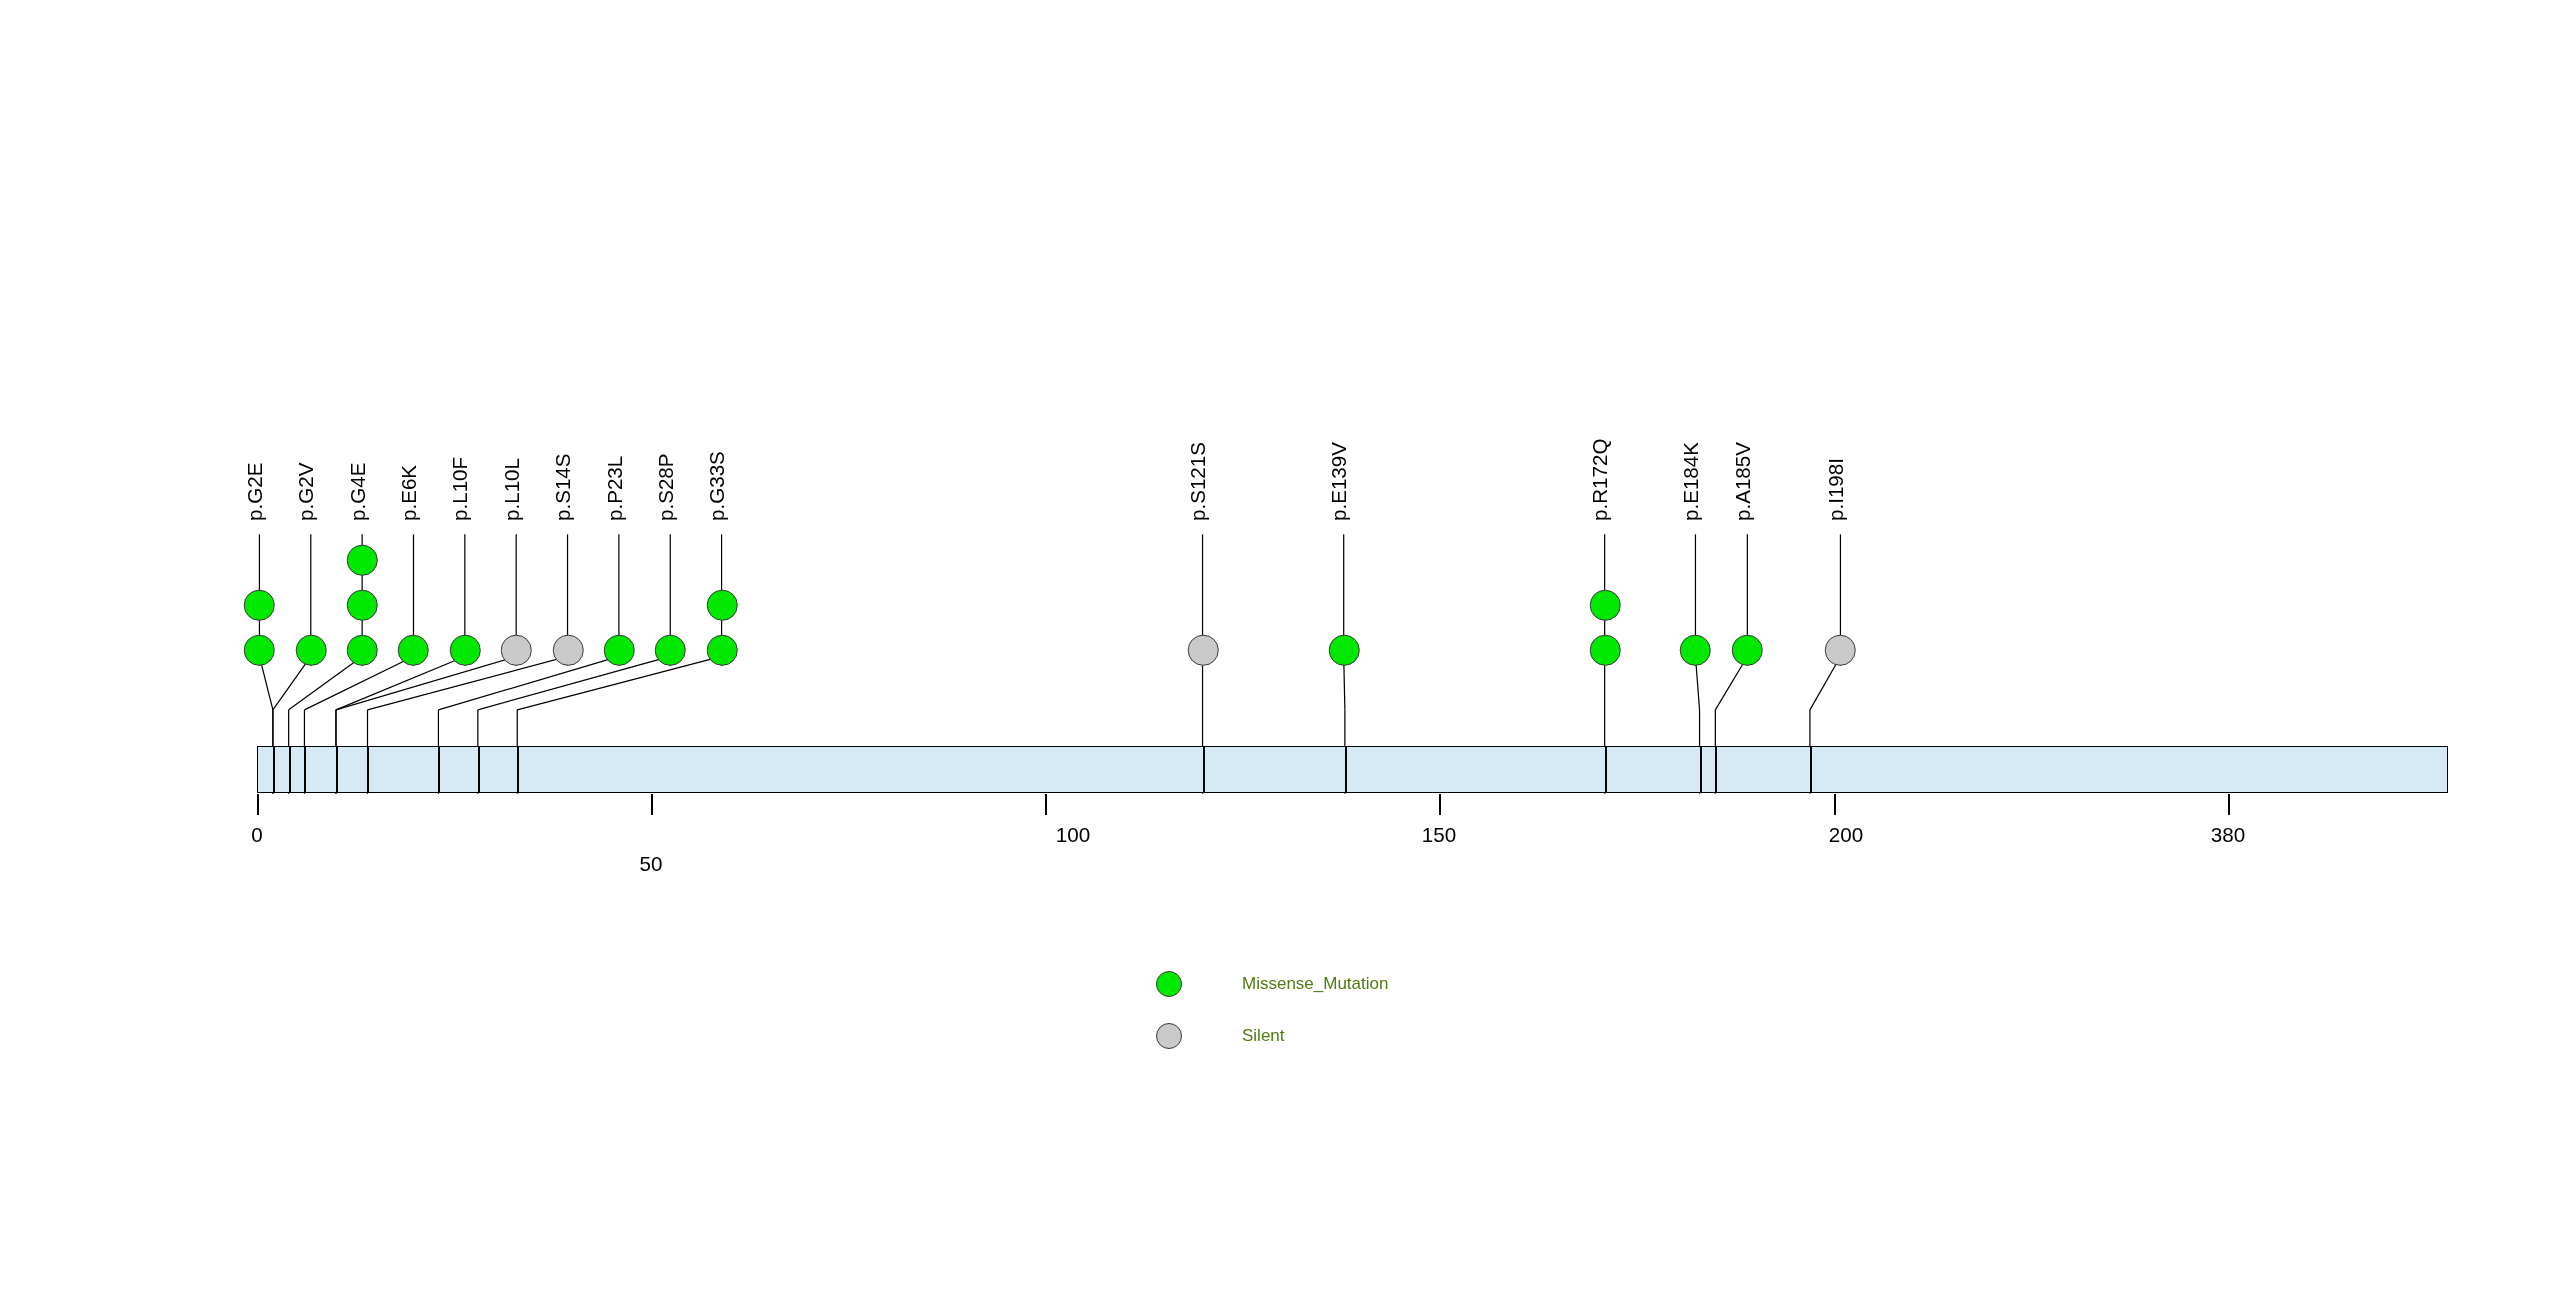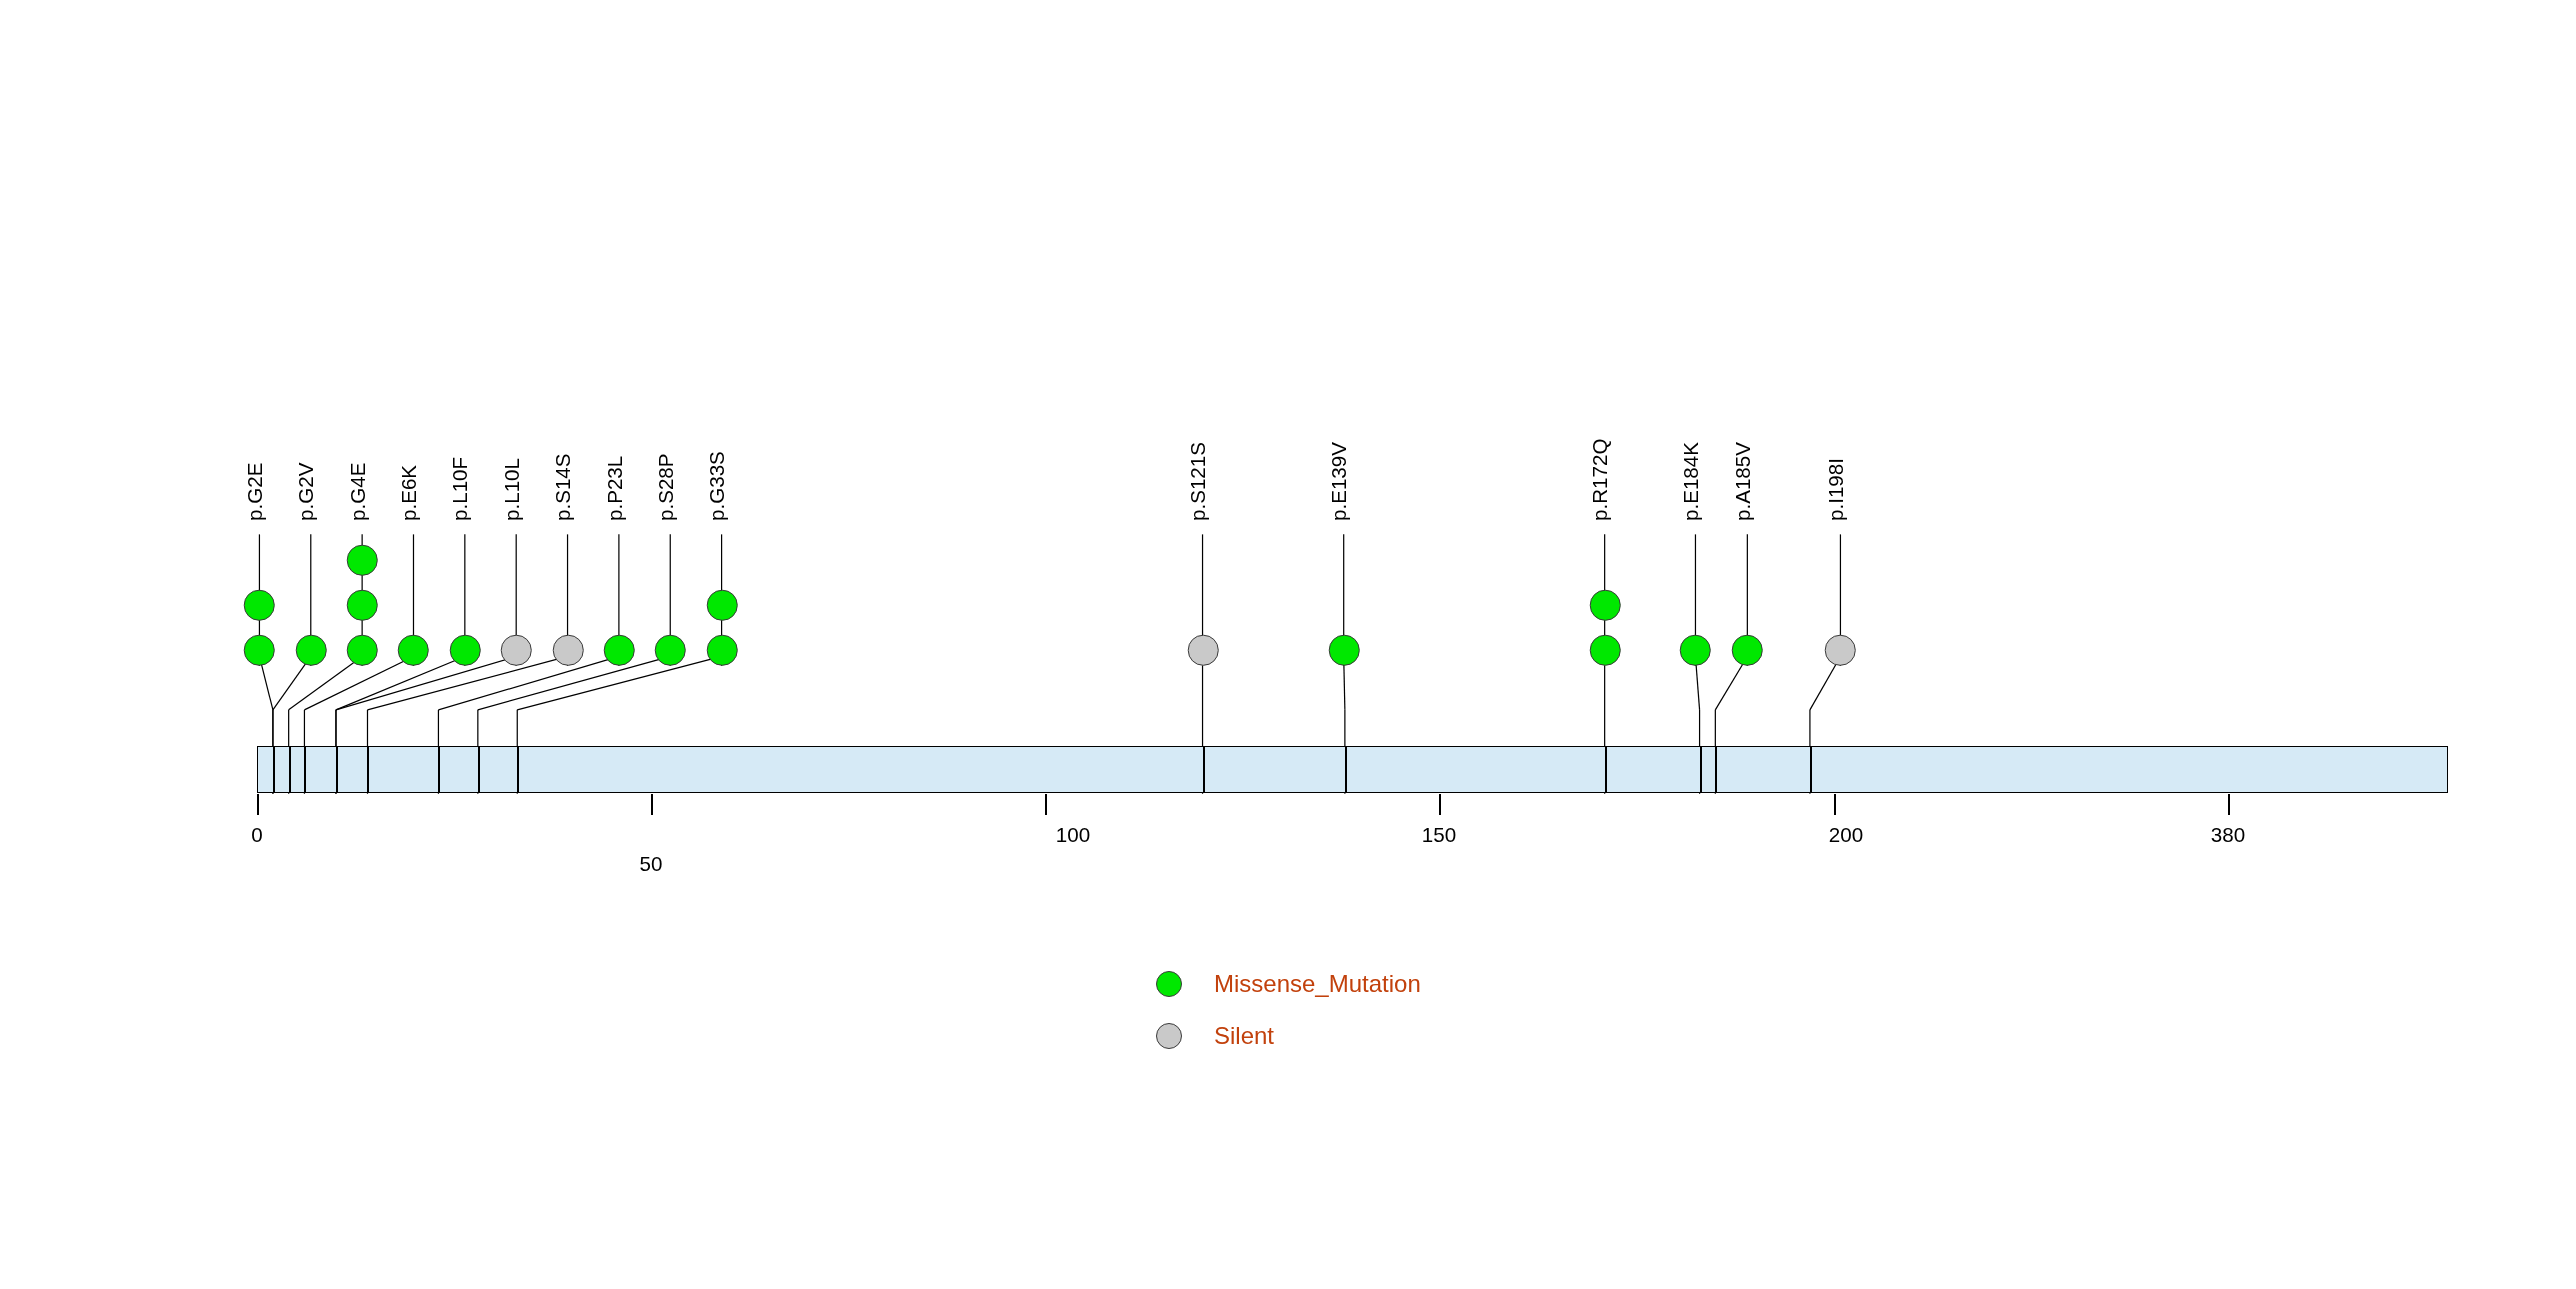--- a/index.html
+++ b/index.html
@@ -76,24 +76,25 @@
   }
   .legend-swatch{
     width:26px;height:26px;
     border-radius:50%;
     border:1.1px solid #3a3a3a;
     box-sizing:border-box;
     margin-right:32px;
     flex:0 0 auto;
   }
   .legend-text{
-    font-size:24px;
-    color:#c2410c;
+    font-size:17px;
+    color:#4d7c0f;
     font-family:"Liberation Sans", sans-serif;
     white-space:nowrap;
+    margin-left:28px;
   }
 </style>
 </head>
 <body>
 
 <div id="stage">
 
   <svg class="stem-svg" id="stems" viewBox="0 0 3376 1690" width="2576" height="1290">
       <g>
         <line x1="340" y1="700" x2="340" y2="872" stroke="#000" stroke-width="1.6"></line>

